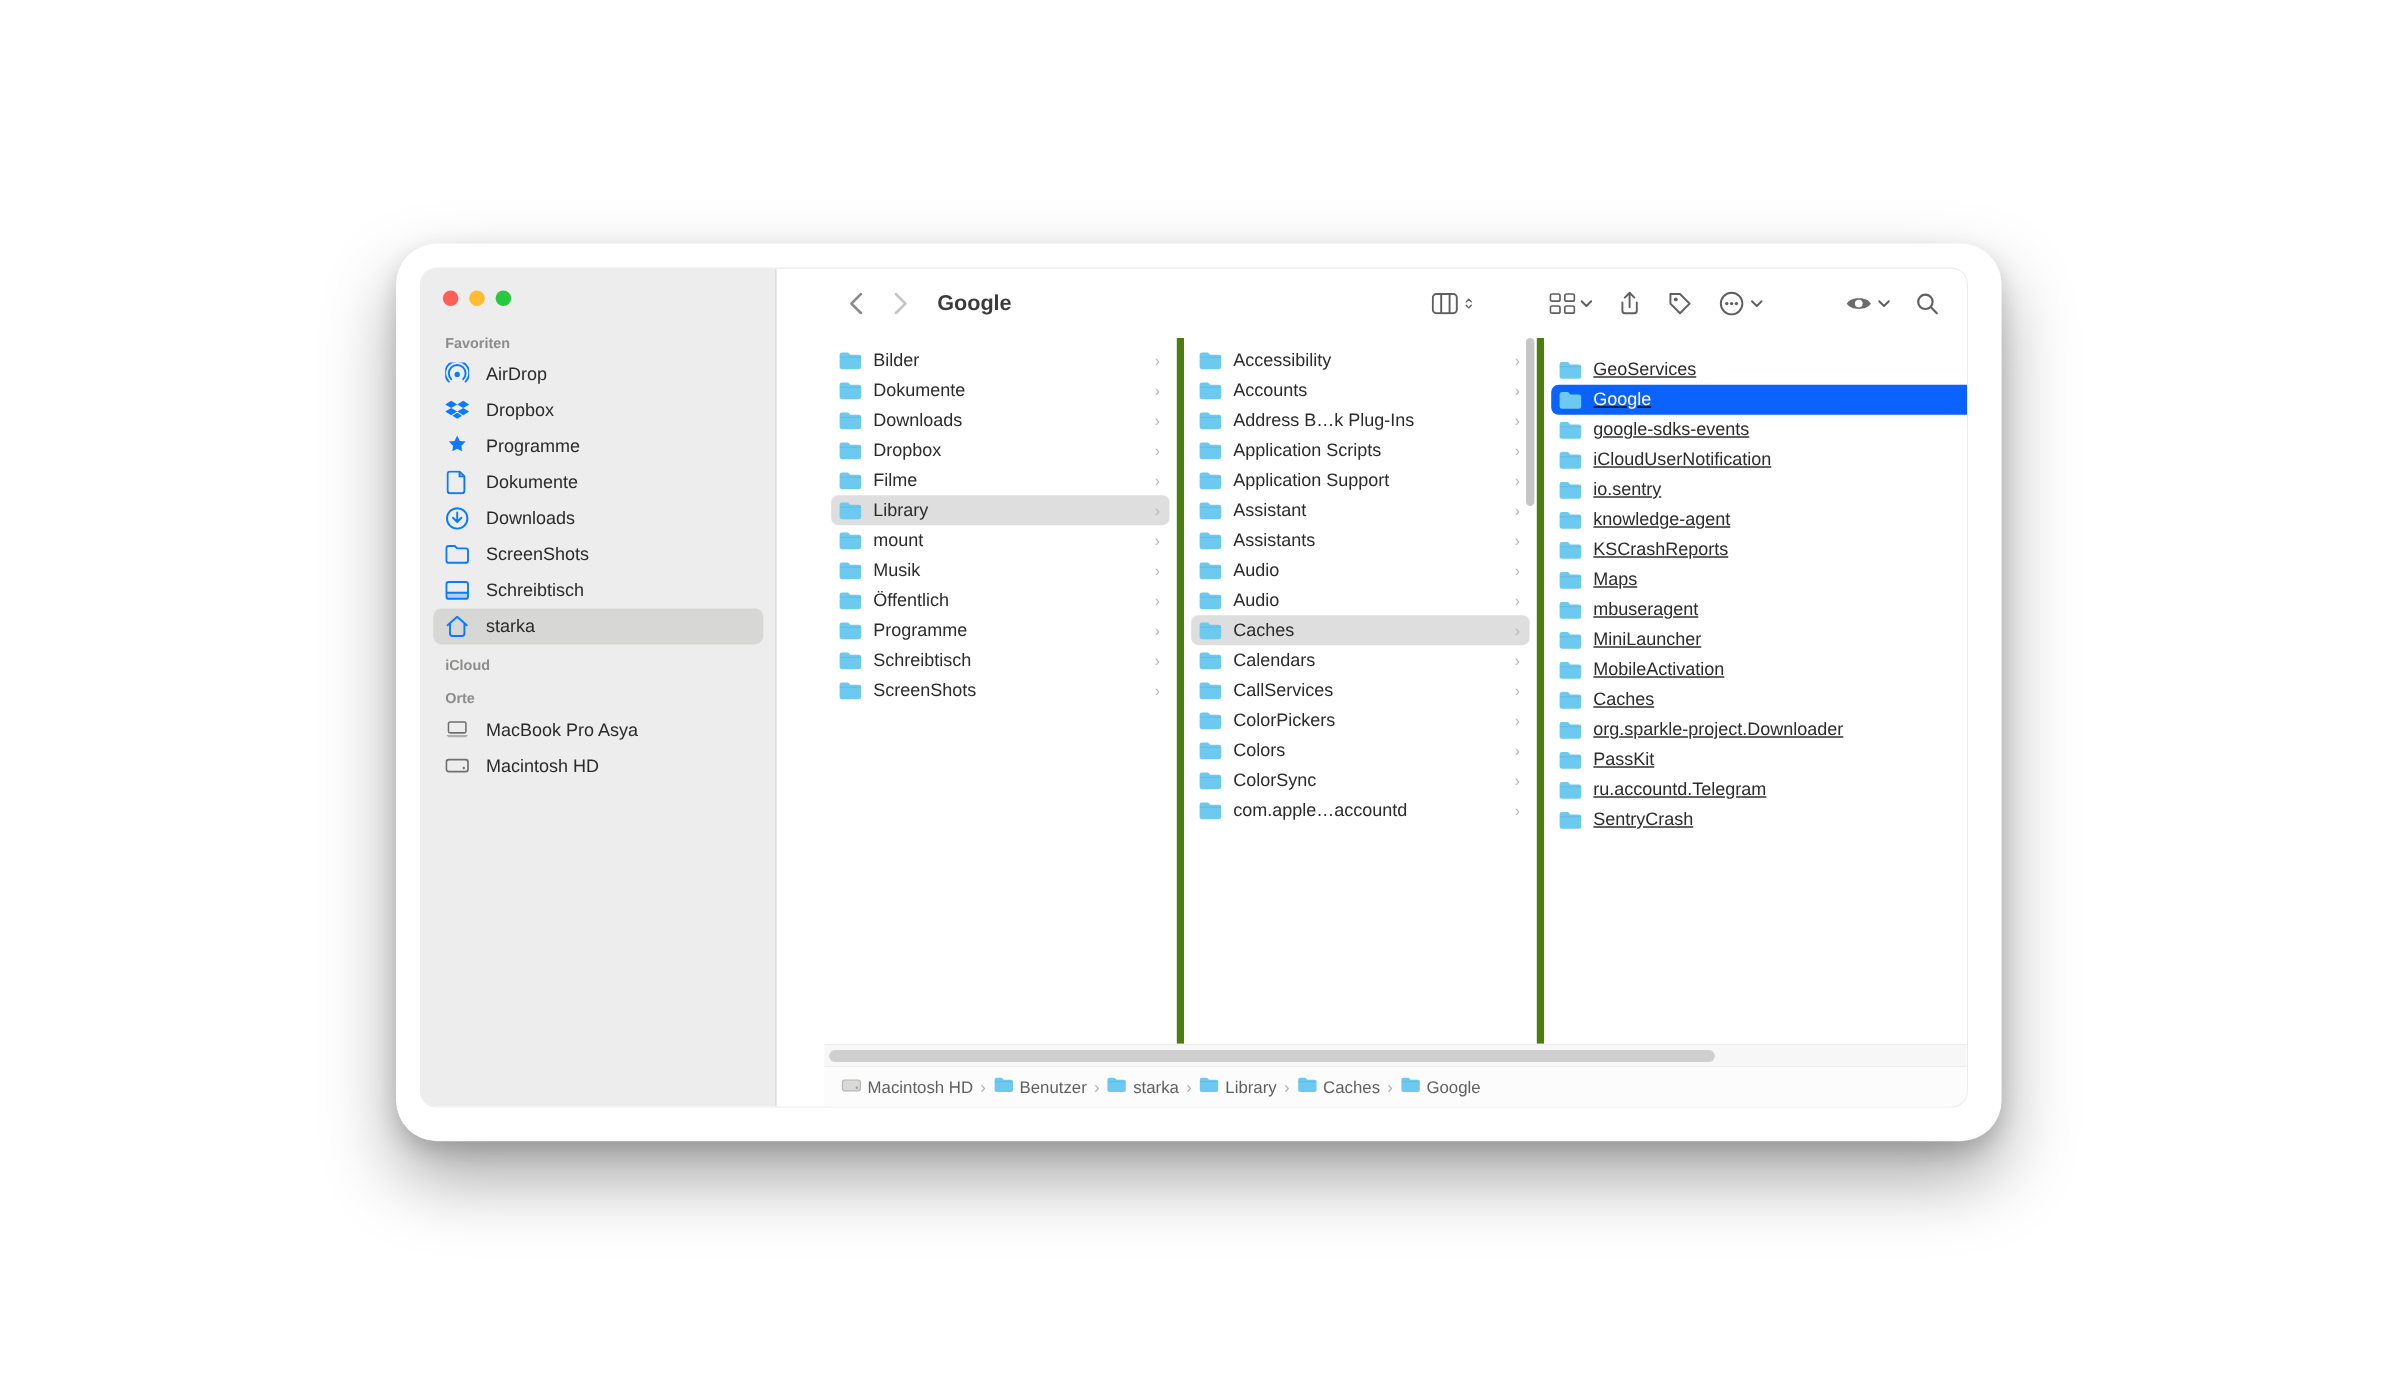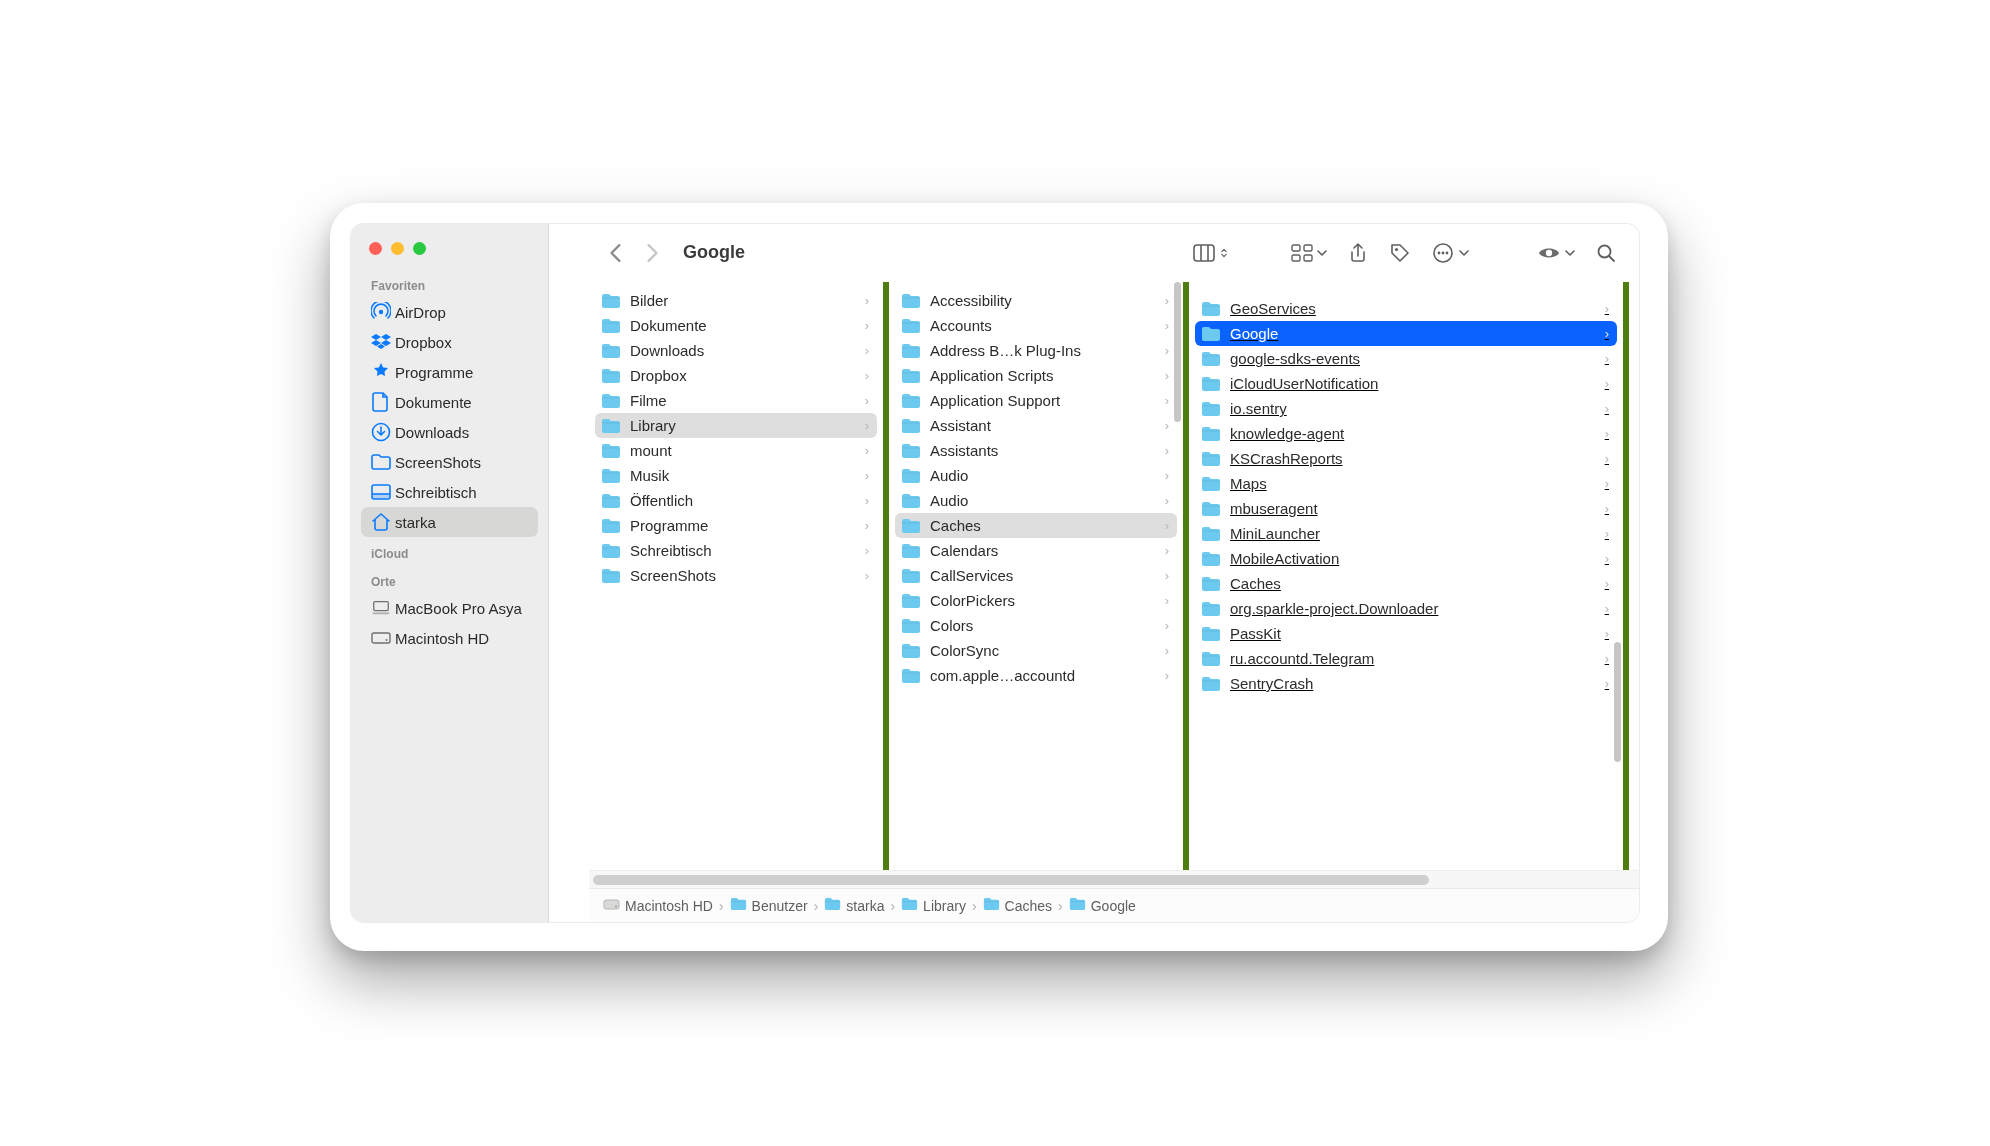--- a/index.html
+++ b/index.html
@@ -31,36 +31,36 @@
     flex-direction: column;
     border: 1px solid rgba(0,0,0,.08);
   }
   .top {
     display: flex;
     flex: 1;
     min-height: 0;
   }
   
   .sidebar {
-    width: 198px;
+    width: 296px;
     background: #ecedec;
     border-right: 1px solid #d9d9d8;
     padding: 18px 10px 10px 10px;
     font-size: 14px;
     color: #3a3a3a;
     overflow: hidden;
   }
   .traffic { display:flex; gap:9px; padding:0 0 14px 8px; }
   .tl { width:13px; height:13px; border-radius:50%; }
   .tl.r{background:#ff5f57;} .tl.y{background:#febc2e;} .tl.g{background:#28c840;}
   .sb-section-title{
     font-size: 12px; color:#8c8c8a; font-weight:600; padding:10px 10px 4px 10px;
   }
   .sb-item{
-    display:flex; align-items:center; gap:4px;
+    display:flex; align-items:center; gap:14px;
     padding:5px 10px; border-radius:7px; cursor:default;
     color:#2a2a2a; font-size:15px;
   }
   .sb-item.selected{ background:#d7d7d5; }
   .sb-icon{ width:20px; height:20px; display:flex; align-items:center; justify-content:center; color:#0a7bff; }
   .sb-icon.gray{ color:#6f6f6f; }
 
   
   .main {
     flex:1; display:flex; flex-direction:column; min-width:0;

